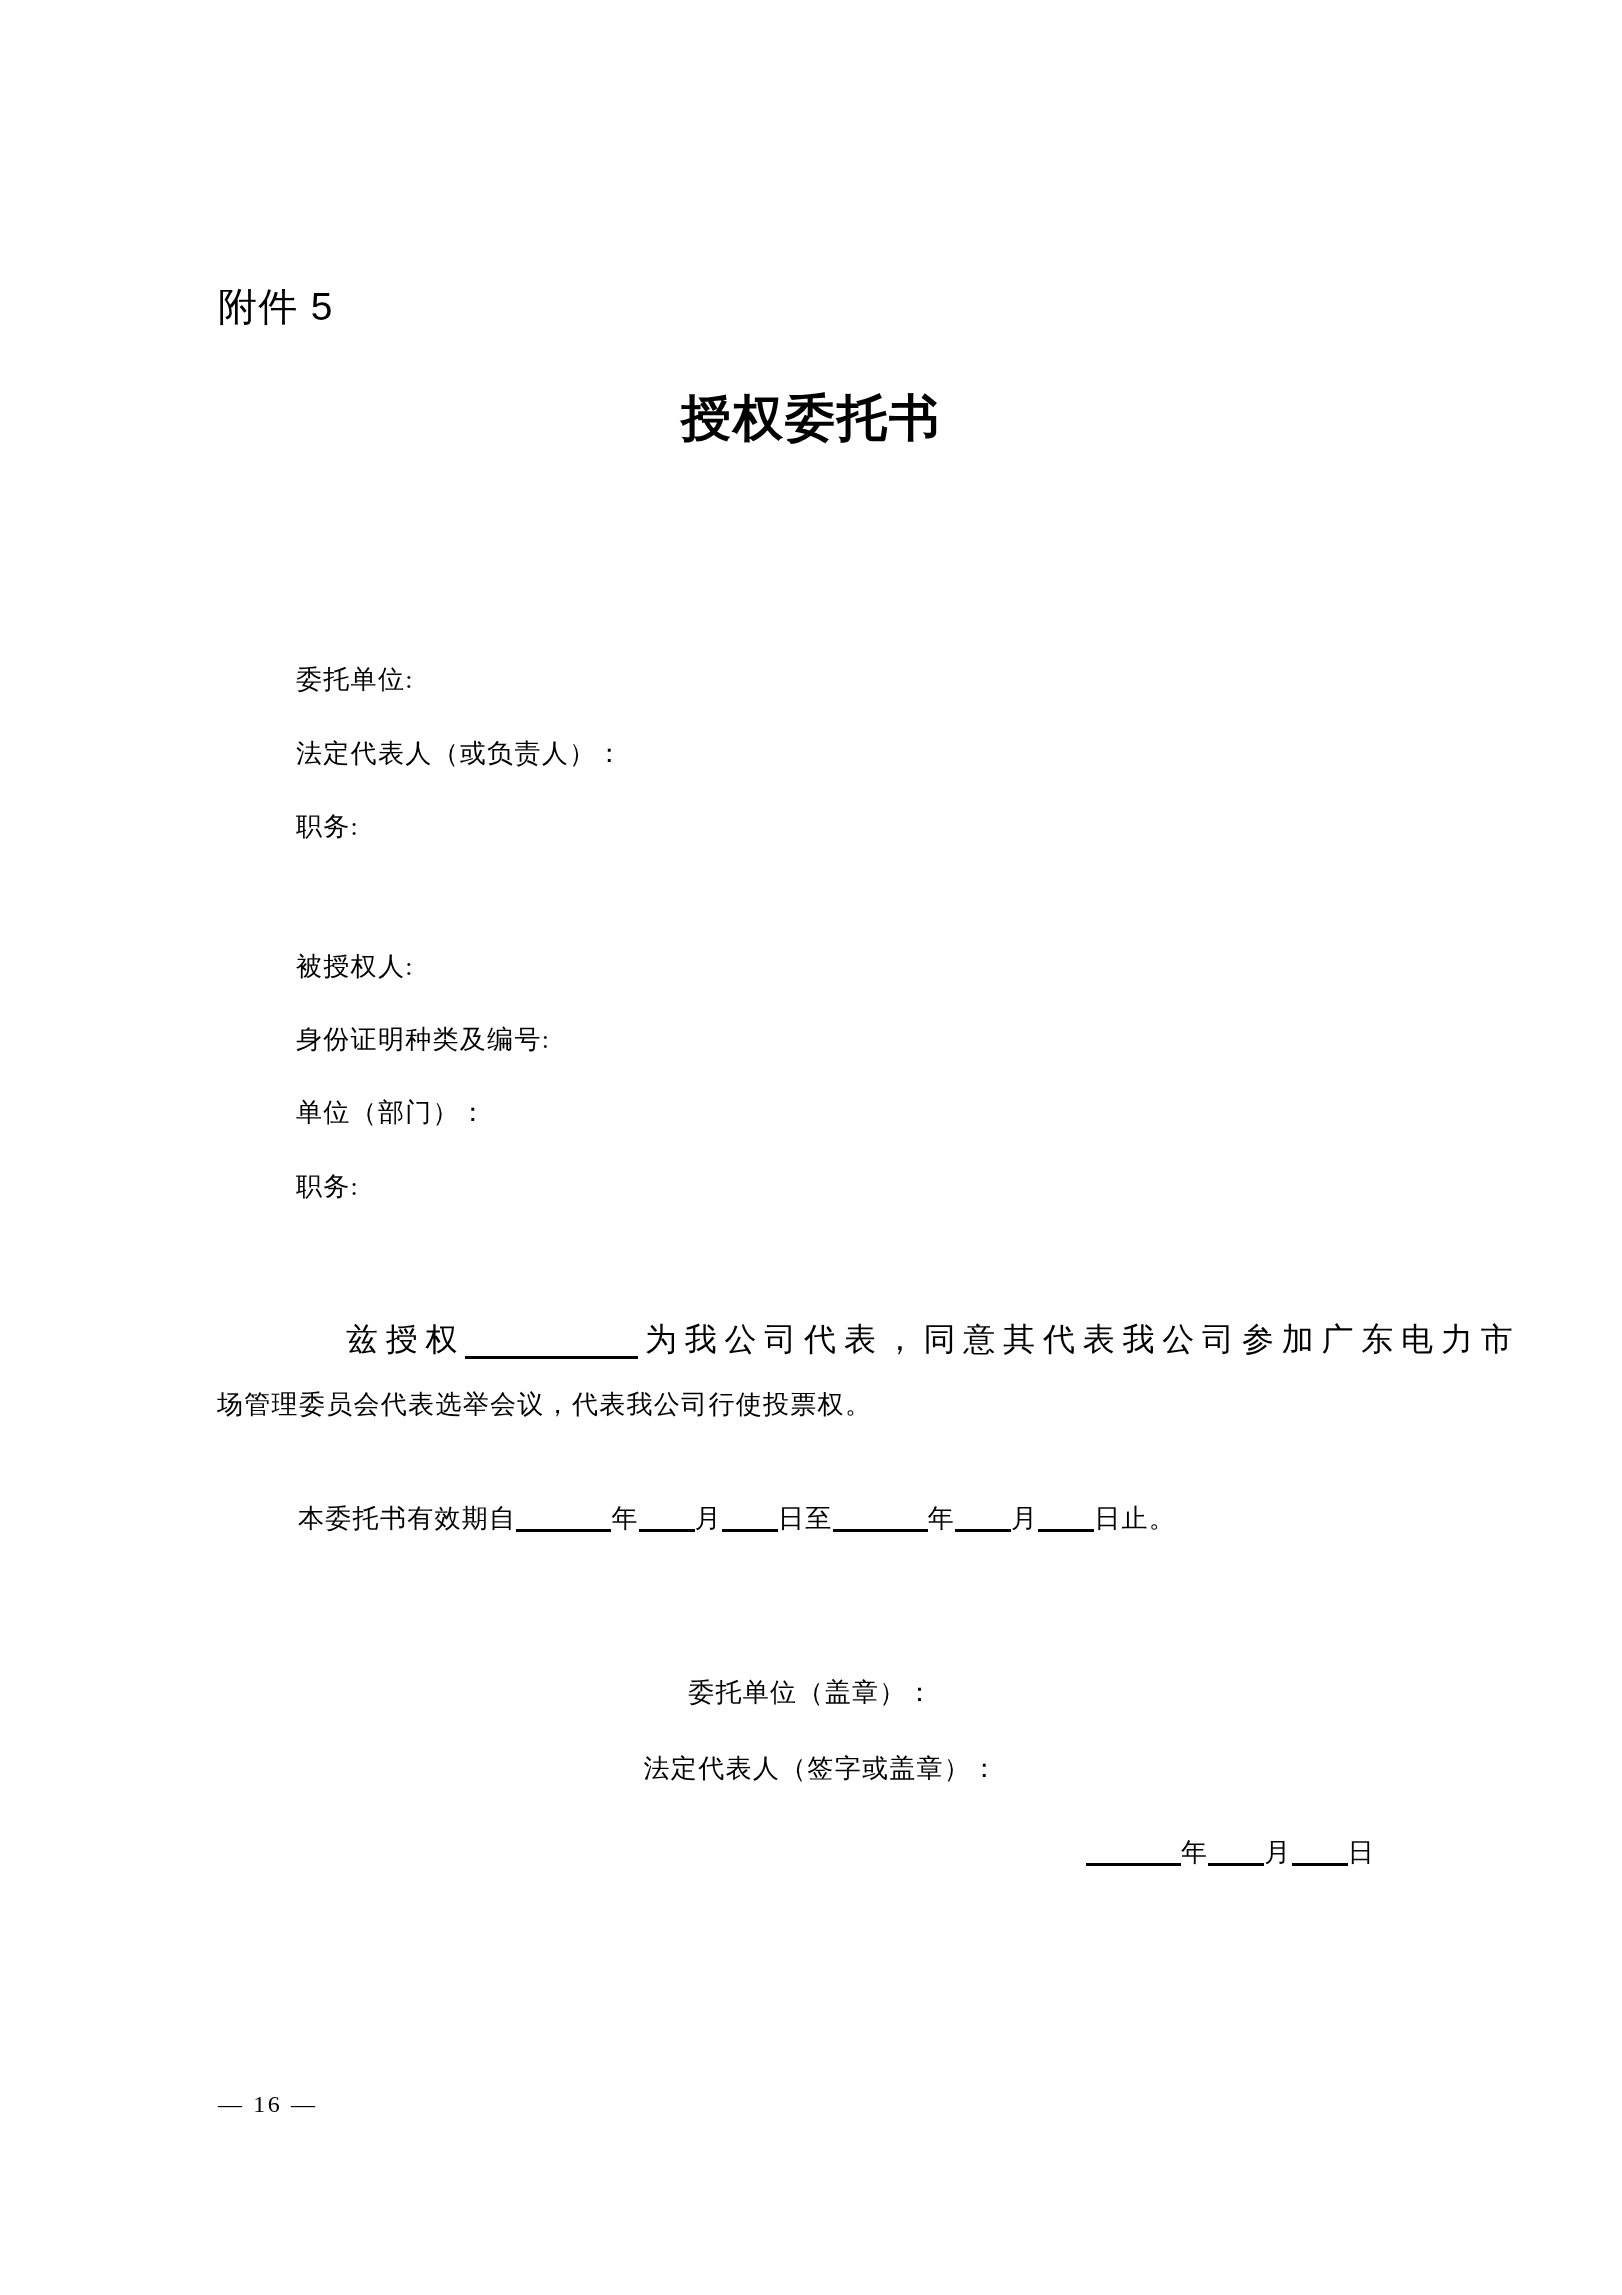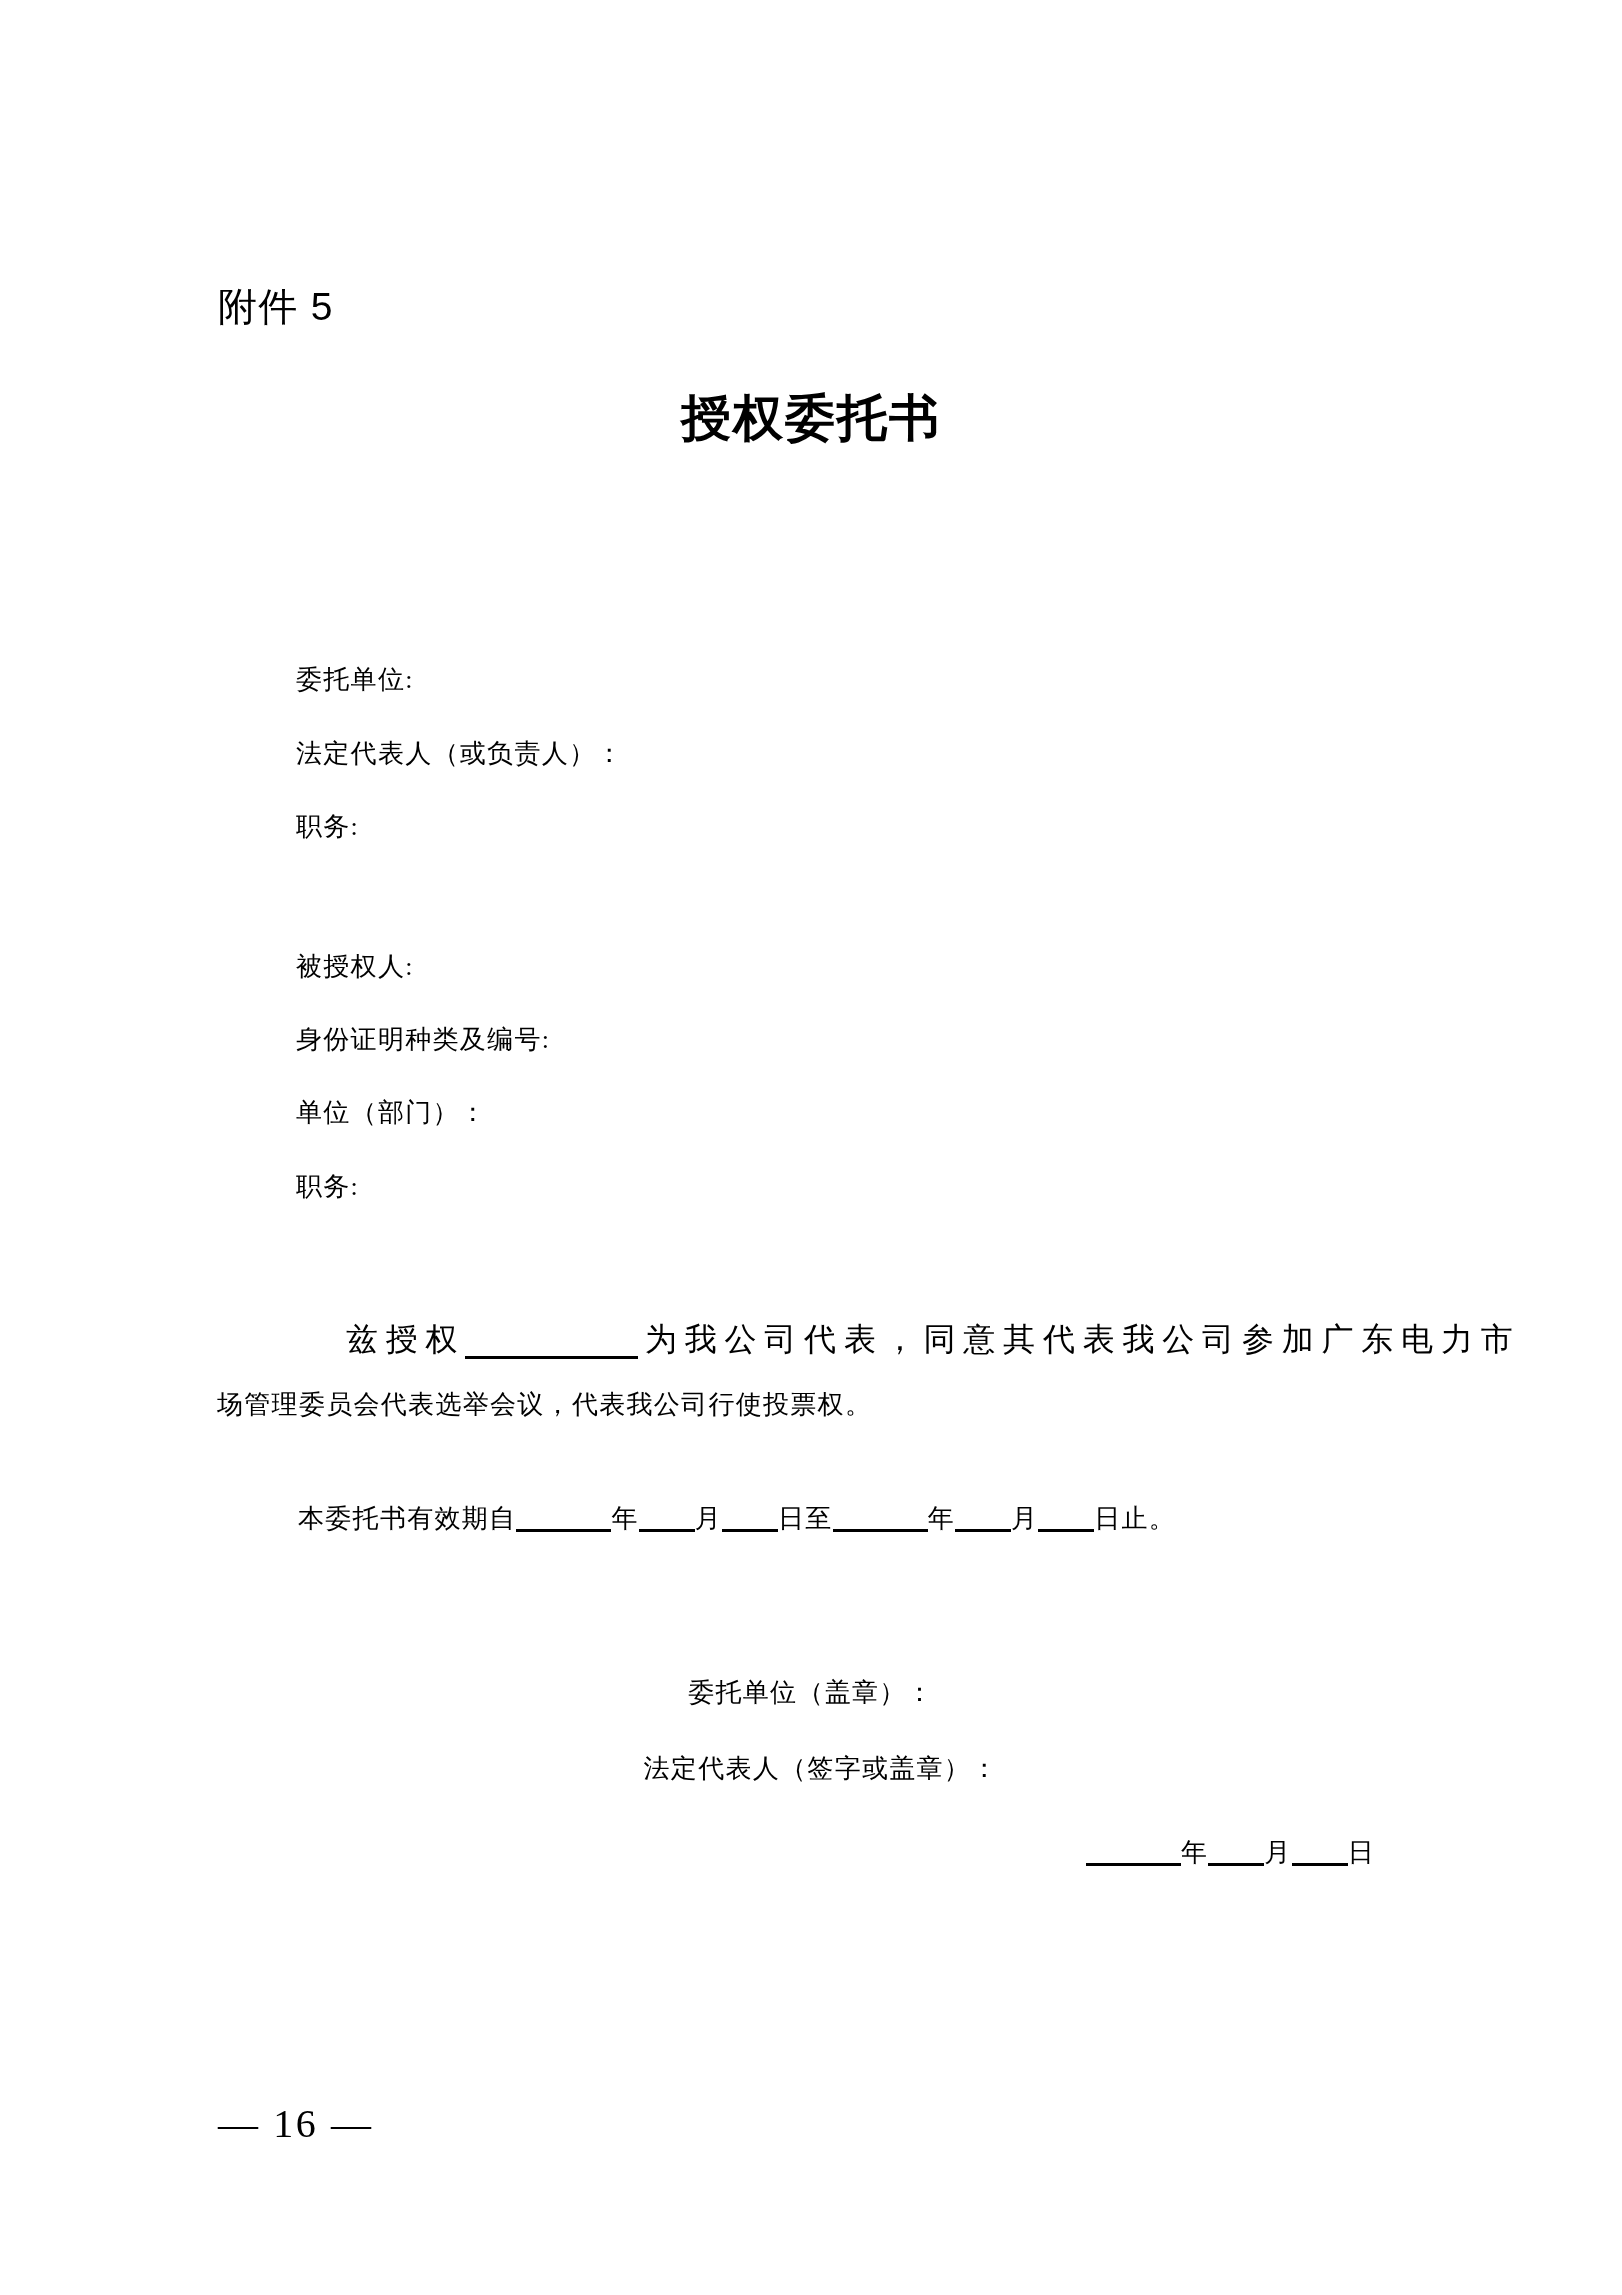--- a/index.html
+++ b/index.html
@@ -58,24 +58,23 @@
   .blank-auth{width:173px;}
   .blank-lg{width:95px;}
   .blank-sm{width:56px;}
 
   .sig-unit{left:0; right:0; top:1680px; text-align:center;}
   .sig-rep{left:0; right:0; top:1756px; text-align:center;padding-left:20px;}
   .sig-date{left:1086px; top:1829px;}
 
   .footer{
     left:218px; top:2092px;
-    font-size:40px; line-height:1;
+    font-size:24px; line-height:1;
     letter-spacing:2.6px;
     white-space:nowrap;
-    margin-top:12px;
   }
 </style>
 </head>
 <body>
 
 <div class="page">
 
   <div class="abs attachment">附件 5</div>
 
   <div class="abs doc-title">授权委托书</div>

